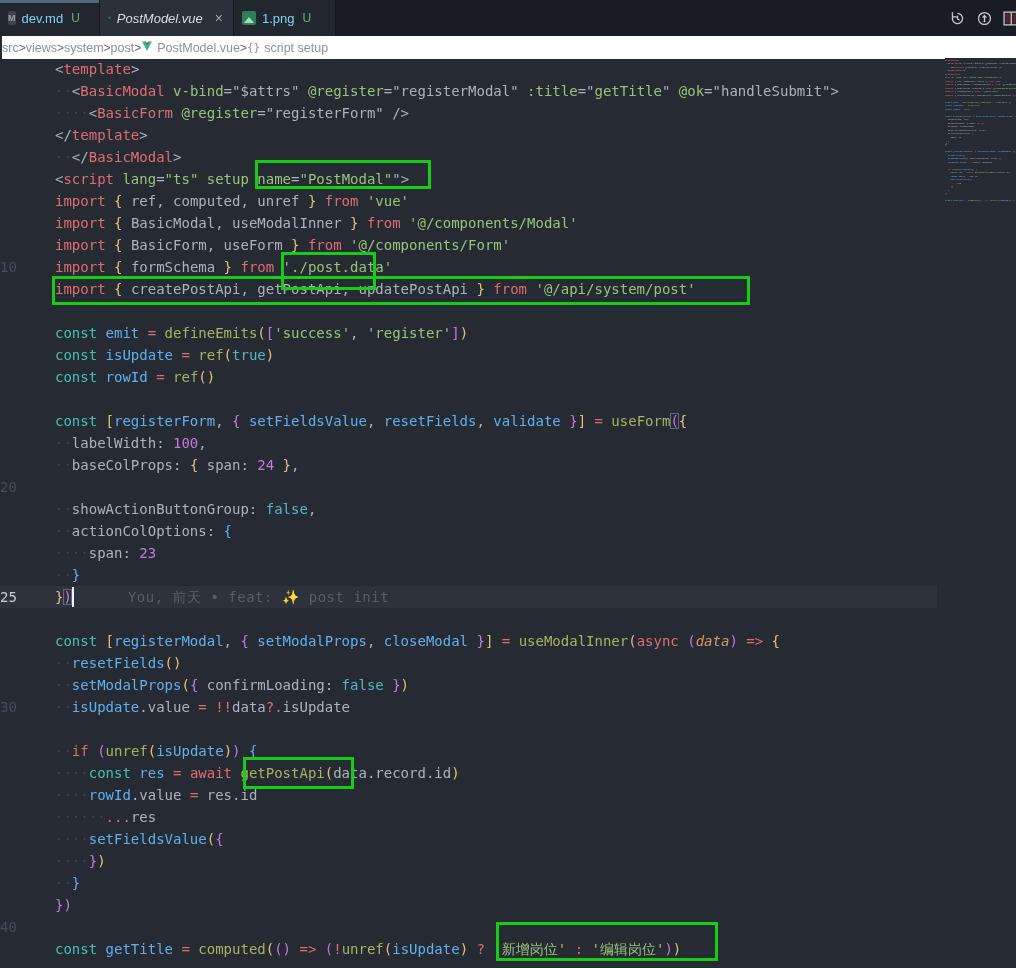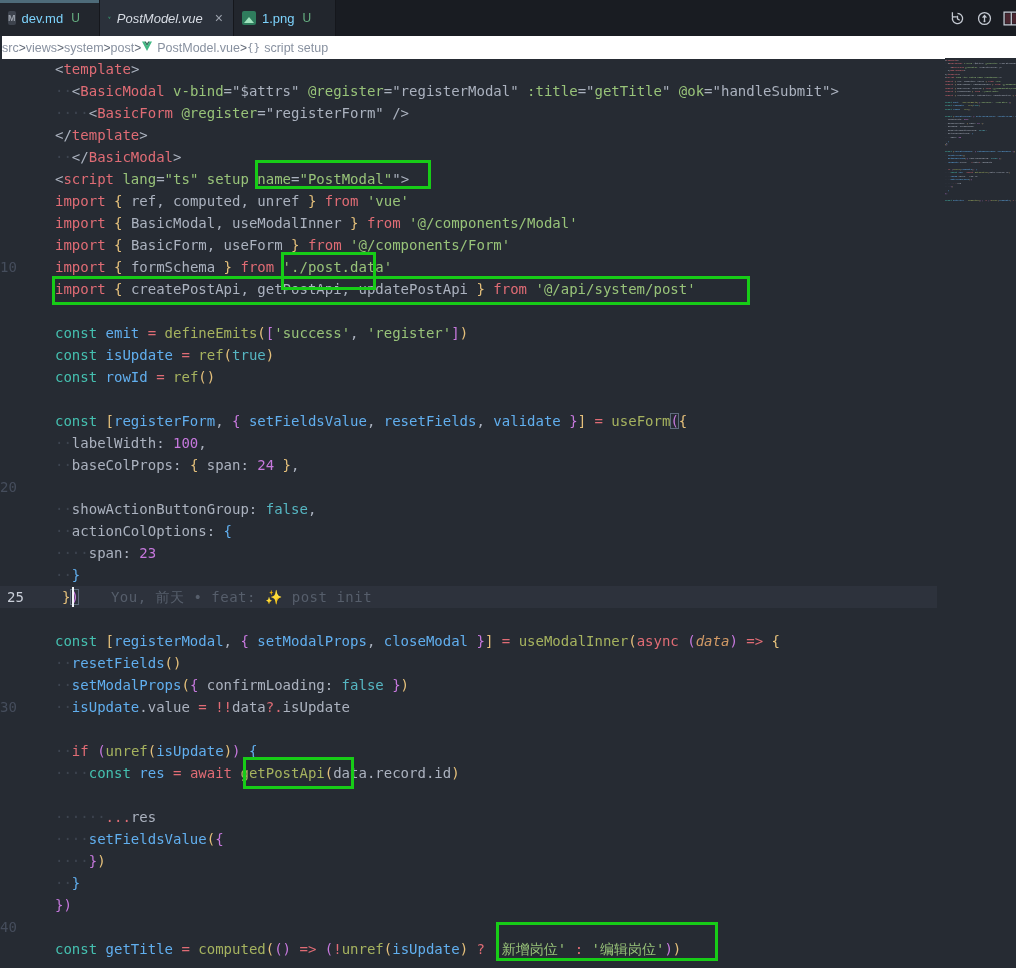--- a/index.html
+++ b/index.html
@@ -29,25 +29,25 @@
   .breadcrumb { position:absolute; left:2px; top:36px; width:1014px; height:23px; display:flex;
                 align-items:center; font-size:12.5px; color:#8891a0; background:#ffffff; }
   .crumb { display:flex; align-items:center; gap:4px; cursor:pointer; }
   .crumb-sep { color:#5f6774; font-size:12px; }
   .braces-glyph { color:#8891a0; font-family:"DejaVu Sans Mono", monospace; font-size:11px; }
 
   
   .editor { position:absolute; left:0; top:58px; width:1016px; height:910px; font-family:"DejaVu Sans Mono", monospace;
             font-size:14px; line-height:22px; }
   .row { height:22px; white-space:pre; display:flex; }
-  .row.current { background:#2d323c; width:937px;padding-left:7px; }
+  .row.current { background:#2d323c; width:937px; }
   .ln { display:inline-block; width:38px; padding-right:0; color:#454d5c; flex:0 0 38px; }
   .row.current .ln { color:#c9ced8; }
   .codeline { padding-left:17px; }
-  .blame { color:#565e6b; margin-left:32px; letter-spacing:.5px; }
+  .blame { color:#565e6b; margin-left:56px; letter-spacing:.5px; }
 
   .tok-w { color:#abb2bf; } .tok-r { color:#e06c75; } .tok-t { color:#45c0b0; }
   .tok-k { color:#56b6c2; } .tok-u { color:#61afef; } .tok-f { color:#a6b35f; }
   .tok-g { color:#98c379; } .tok-p { color:#c678dd; } .tok-y { color:#e5c07b; }
   .tok-m { color:#c678dd; } .tok-l { color:#61afef; } .tok-ws { color:#3d4450; }
   .tok-i { color:#d19a66; font-style:italic; }
   .tok-bm { outline:1px solid #5f6b7d; outline-offset:-1px; }
 
   .cursor { position:absolute; width:2px; height:20px; background:#f2f4f8; }
 
@@ -162,21 +162,21 @@
       <div class="row"><span class="ln"></span><span class="codeline"><span class="tok-ws">··</span><span class="tok-l">}</span></span></div>
       <div class="row current"><span class="ln">25</span><span class="codeline"><span class="tok-y">}</span><span class="tok-m tok-bm">)</span><span class="blame">You, 前天 • feat: ✨ post init</span></span></div>
       <div class="row"><span class="ln"></span><span class="codeline"></span></div>
       <div class="row"><span class="ln"></span><span class="codeline"><span class="tok-t">const</span><span class="tok-y"> [</span><span class="tok-u">registerModal</span><span class="tok-w">, </span><span class="tok-m">{ </span><span class="tok-u">setModalProps</span><span class="tok-w">, </span><span class="tok-u">closeModal</span><span class="tok-m"> }</span><span class="tok-y">]</span><span class="tok-r"> =</span><span class="tok-f"> useModalInner</span><span class="tok-y">(</span><span class="tok-r">async</span><span class="tok-m"> (</span><span class="tok-i">data</span><span class="tok-m">)</span><span class="tok-r"> =&gt;</span><span class="tok-y"> {</span></span></div>
       <div class="row"><span class="ln"></span><span class="codeline"><span class="tok-ws">··</span><span class="tok-u">resetFields</span><span class="tok-y">()</span></span></div>
       <div class="row"><span class="ln"></span><span class="codeline"><span class="tok-ws">··</span><span class="tok-u">setModalProps</span><span class="tok-y">(</span><span class="tok-m">{ </span><span class="tok-w">confirmLoading: </span><span class="tok-k">false</span><span class="tok-m"> }</span><span class="tok-y">)</span></span></div>
       <div class="row"><span class="ln">30</span><span class="codeline"><span class="tok-ws">··</span><span class="tok-u">isUpdate</span><span class="tok-w">.value</span><span class="tok-r"> = </span><span class="tok-r">!!</span><span class="tok-w">data</span><span class="tok-r">?.</span><span class="tok-w">isUpdate</span></span></div>
       <div class="row"><span class="ln"></span><span class="codeline"></span></div>
       <div class="row"><span class="ln"></span><span class="codeline"><span class="tok-ws">··</span><span class="tok-r">if </span><span class="tok-m">(</span><span class="tok-f">unref</span><span class="tok-y">(</span><span class="tok-u">isUpdate</span><span class="tok-y">)</span><span class="tok-m">)</span><span class="tok-l"> {</span></span></div>
       <div class="row"><span class="ln"></span><span class="codeline"><span class="tok-ws">····</span><span class="tok-t">const</span><span class="tok-u"> res</span><span class="tok-r"> =</span><span class="tok-r"> await</span><span class="tok-f"> getPostApi</span><span class="tok-y">(</span><span class="tok-w">data.record.id</span><span class="tok-y">)</span></span></div>
-      <div class="row"><span class="ln"></span></div>
+      <div class="row"><span class="ln"></span><span class="codeline"><span class="tok-ws">····</span><span class="tok-u">rowId</span><span class="tok-w">.value</span><span class="tok-r"> = </span><span class="tok-w">res.id</span></span></div>
       <div class="row"><span class="ln"></span><span class="codeline"><span class="tok-ws">······</span><span class="tok-r">...</span><span class="tok-w">res</span></span></div>
       <div class="row"><span class="ln"></span><span class="codeline"><span class="tok-ws">····</span><span class="tok-u">setFieldsValue</span><span class="tok-y">(</span><span class="tok-m">{</span></span></div>
       <div class="row"><span class="ln"></span><span class="codeline"><span class="tok-ws">····</span><span class="tok-m">}</span><span class="tok-y">)</span></span></div>
       <div class="row"><span class="ln"></span><span class="codeline"><span class="tok-ws">··</span><span class="tok-l">}</span></span></div>
       <div class="row"><span class="ln"></span><span class="codeline"><span class="tok-m">})</span></span></div>
       <div class="row"><span class="ln">40</span><span class="codeline"></span></div>
       <div class="row"><span class="ln"></span><span class="codeline"><span class="tok-t">const</span><span class="tok-u"> getTitle</span><span class="tok-r"> =</span><span class="tok-f"> computed</span><span class="tok-y">(</span><span class="tok-m">()</span><span class="tok-r"> =&gt;</span><span class="tok-m"> (</span><span class="tok-r">!</span><span class="tok-f">unref</span><span class="tok-y">(</span><span class="tok-u">isUpdate</span><span class="tok-y">)</span><span class="tok-r"> ? </span><span class="tok-g">'新增岗位'</span><span class="tok-r"> : </span><span class="tok-g">'编辑岗位'</span><span class="tok-m">)</span><span class="tok-y">)</span></span></div>
     </div>
 </div>
 

